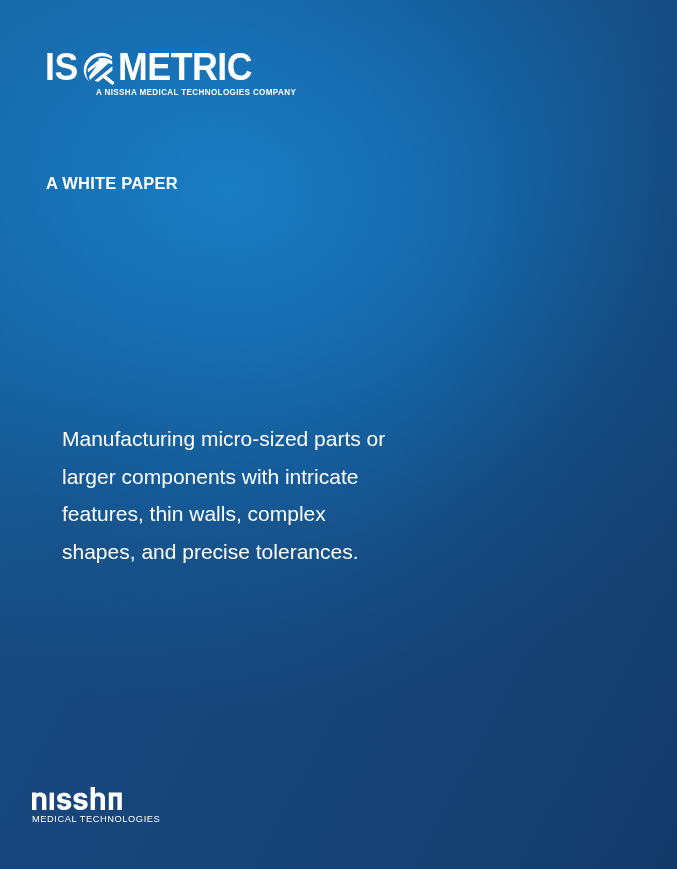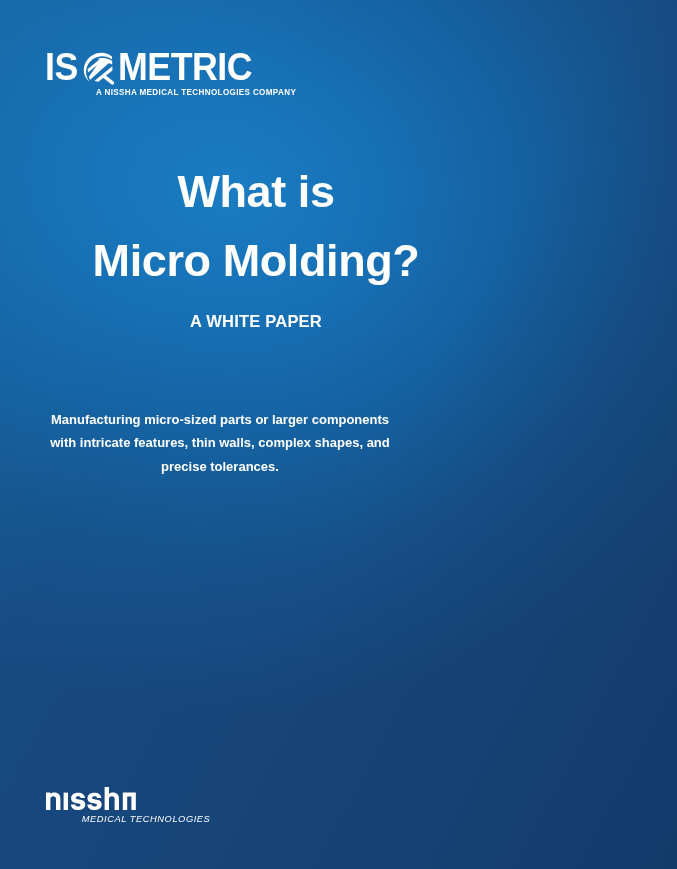--- a/index.html
+++ b/index.html
@@ -11,21 +11,20 @@
     position: relative;
     width: 677px;
     height: 869px;
     overflow: hidden;
     font-family: "Liberation Sans", sans-serif;
     background-color: #184c84;
     background-image:
       radial-gradient(ellipse 620px 520px at 34% 22%, #1a7ec4 0%, #176fb4 26%, #15609f 48%, #165189 70%, #17457a 100%),
       linear-gradient(135deg, #1b7cc0 0%, #17609f 45%, #17457b 100%);
     background-blend-mode: normal;
-    text-align: center;
   }
   .page::after {
     content: "";
     position: absolute;
     inset: 0;
     background: linear-gradient(118deg,
       rgba(28,135,200,0.30) 0%,
       rgba(25,110,175,0.10) 30%,
       rgba(18,62,110,0.00) 55%,
       rgba(14,47,88,0.28) 85%,
@@ -105,33 +104,32 @@
     margin: 16px 0 16px 0;
   }
 
   
   .doc-description {
     position: absolute;
     left: 46px;
     top: 404px;
     width: 340px;
     color: #ffffff;
-    font-size: 13px;
-    font-weight: 700;
+    font-size: 21px;
+    font-weight: 400;
     line-height: 1.79;
-    margin: 4px;
+    margin: 16px;
   }
 
   
   .footer-logo {
     position: absolute;
-    left: 46px;
+    left: 32px;
     bottom: 45px;
     width: 200px;
-    font-style: italic;
   }
   .nissha-wordmark {
     display: block;
   }
   .nissha-wordmark svg { display: block; }
   .nissha-sub {
     margin-top: 3px;
     color: #ffffff;
     font-size: 9.3px;
     font-weight: 400;
@@ -172,24 +170,20 @@
               <path d="M33.4 22.4 L21.8 31.8 C21.8 31.8 24.8 31.4 26.4 30.6 L33.4 24.8 Z" opacity="0"></path>
             </g>
           </svg>
         </span>
         <span class="bw-part">METRIC</span>
       </div>
       <div class="brand-tagline">A NISSHA MEDICAL TECHNOLOGIES COMPANY</div>
     </div>
 
     <div class="title-block">
-      <h1 class="doc-title">
-        <span class="tline">What is</span>
-        <span class="tline">Micro Molding?</span>
-      </h1>
       <div class="doc-subtitle">A WHITE PAPER</div>
     </div>
 
     <p class="doc-description">Manufacturing micro-sized parts or larger components with intricate features, thin walls, complex shapes, and precise tolerances.</p>
 
     <div class="footer-logo">
       <span class="nissha-wordmark">
         <svg width="126" height="24" viewBox="0 0 126 24" aria-hidden="true">
           <g fill="#ffffff">
 

